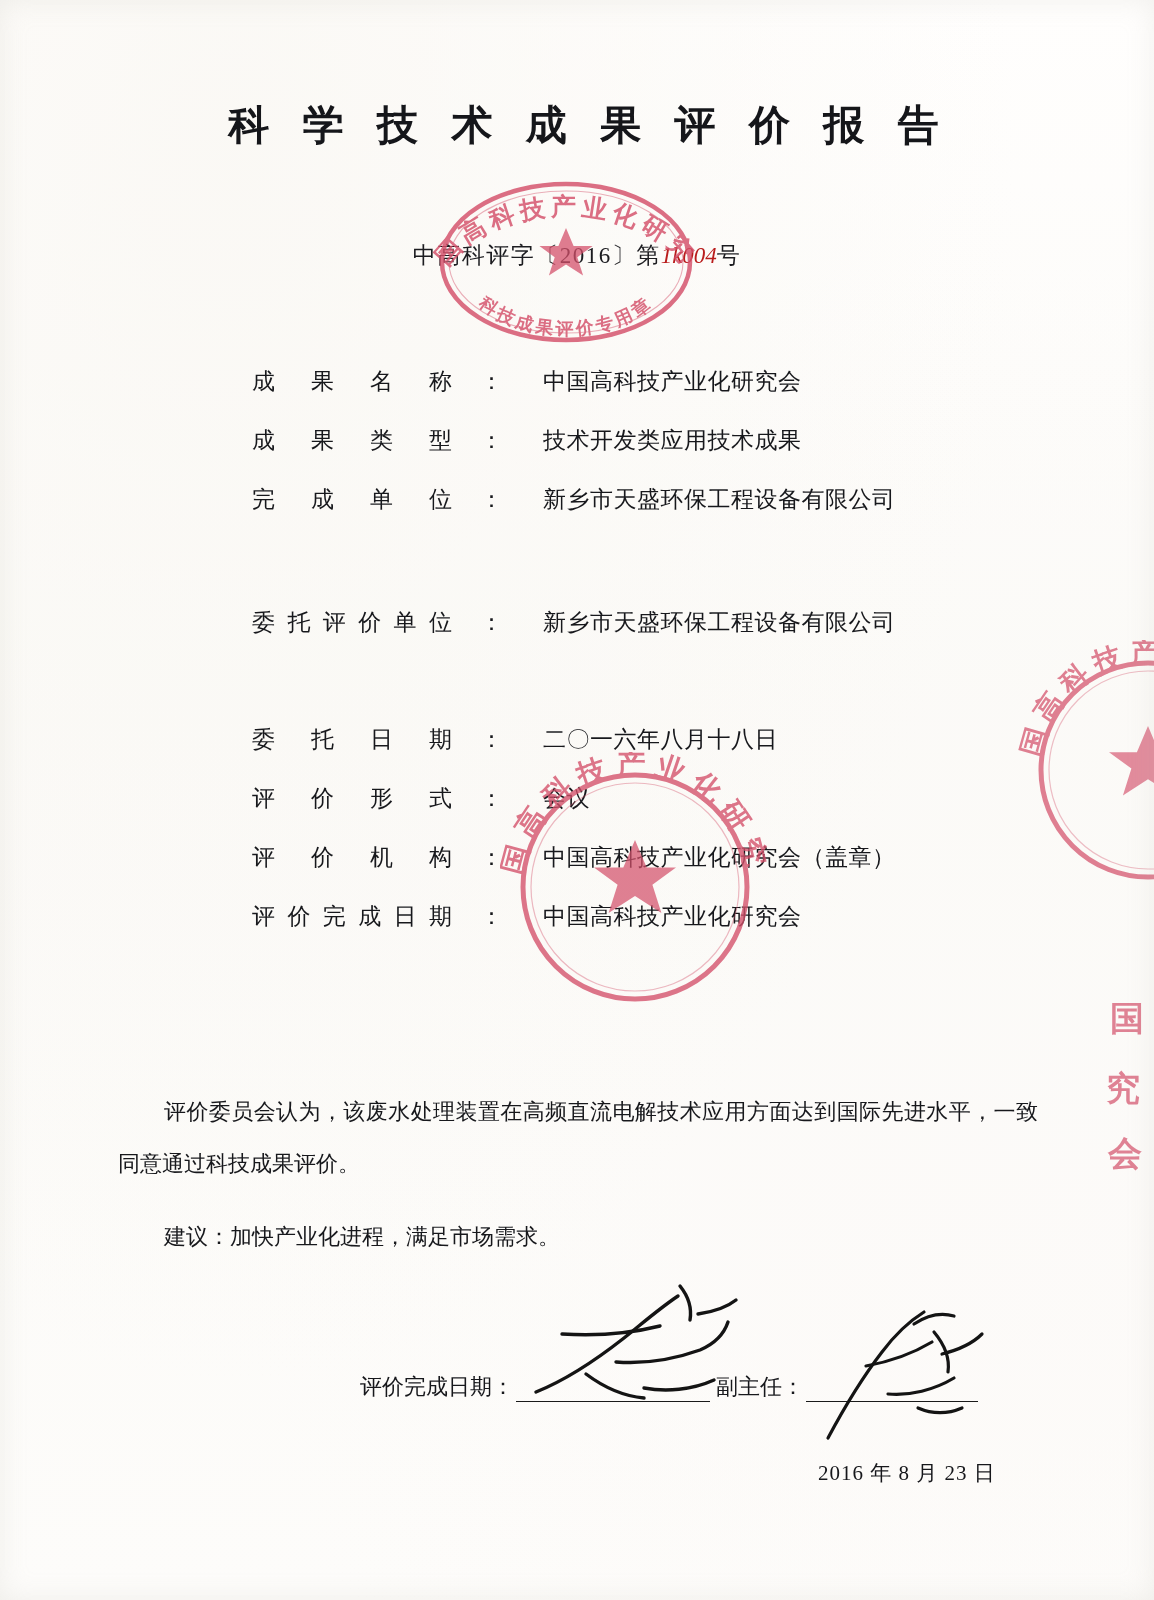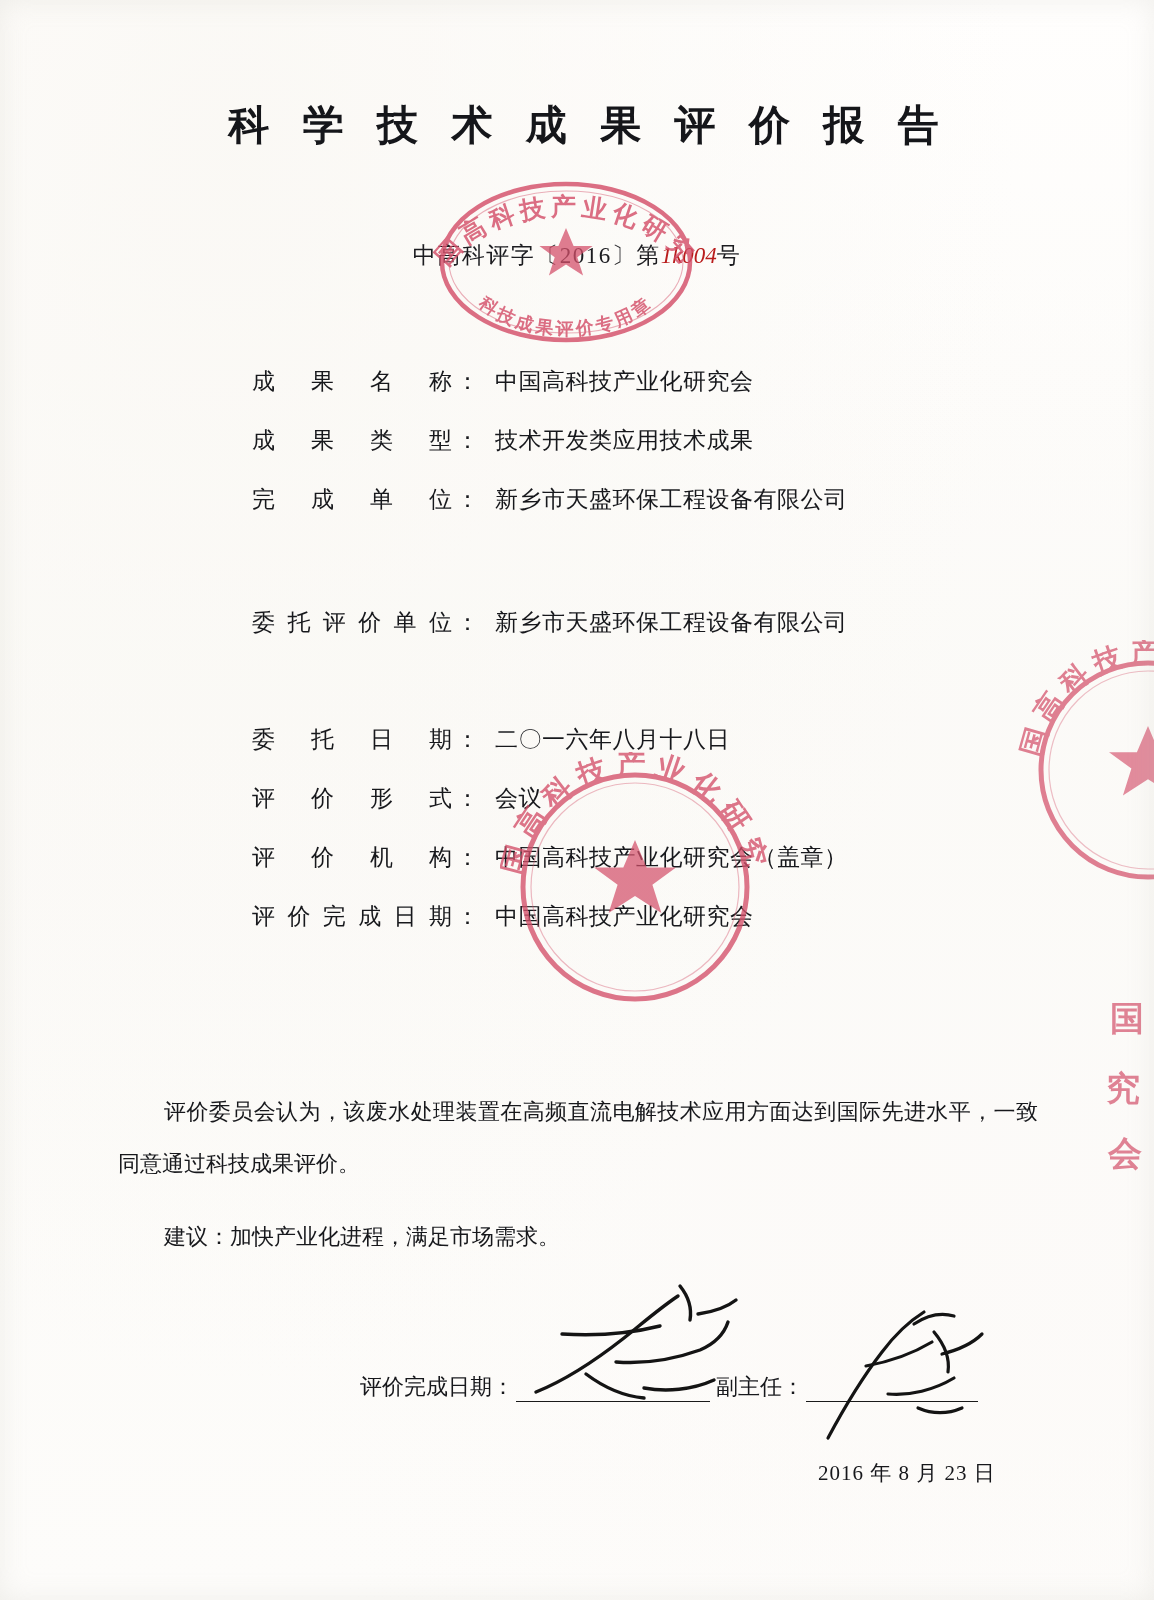--- a/index.html
+++ b/index.html
@@ -74,20 +74,21 @@
     left: 252px;
     top: 366px;
     width: 700px;
   }
   .field-row {
     display: flex;
     align-items: baseline;
     margin-bottom: 28px;
     font-size: 23px;
     color: #17181c;
+    gap: 24px;
   }
   .field-label {
     width: 200px;
     flex: 0 0 200px;
     letter-spacing: 0px;
     text-align: justify;
     text-align-last: justify;
     padding-right: 4px;
   }
   .field-colon {

